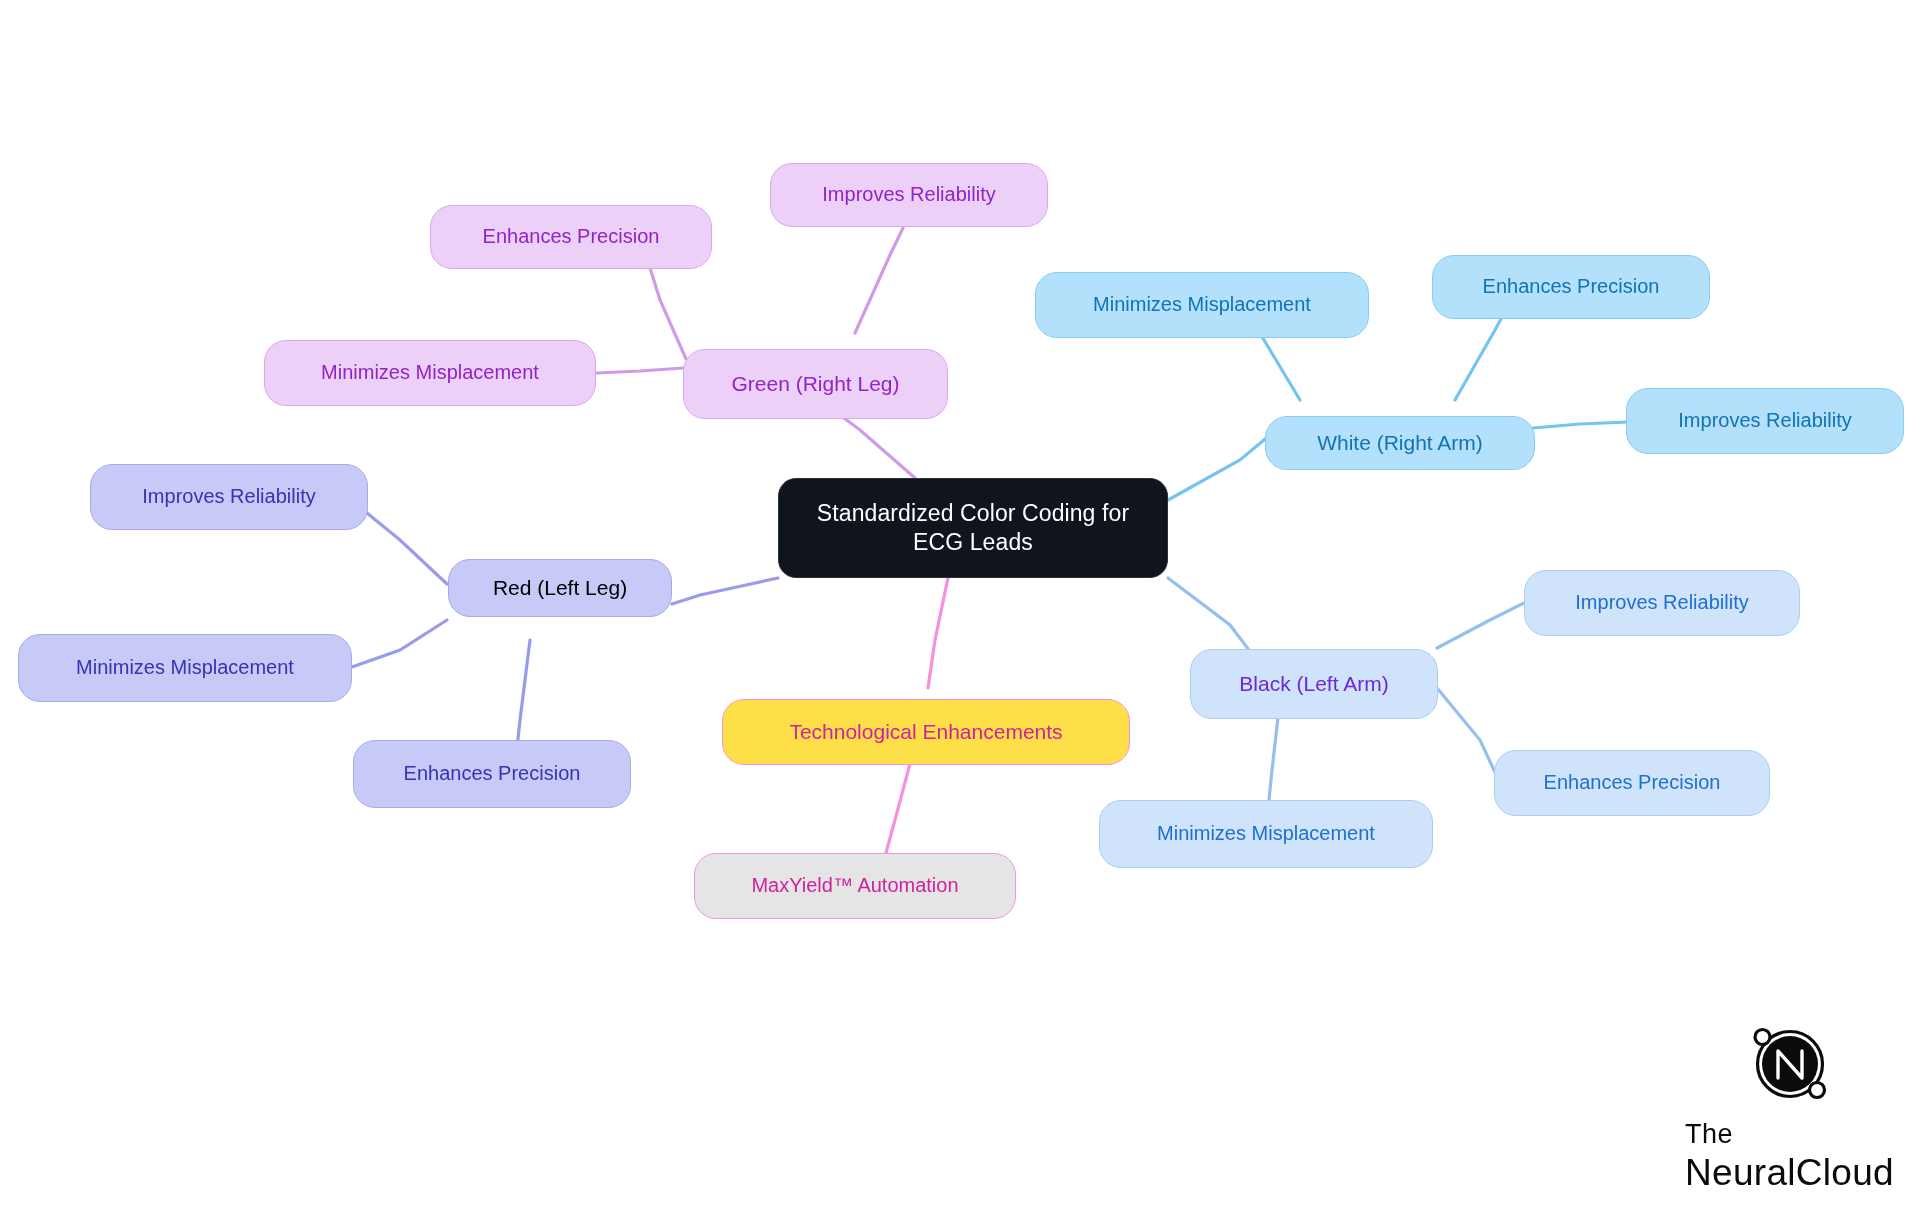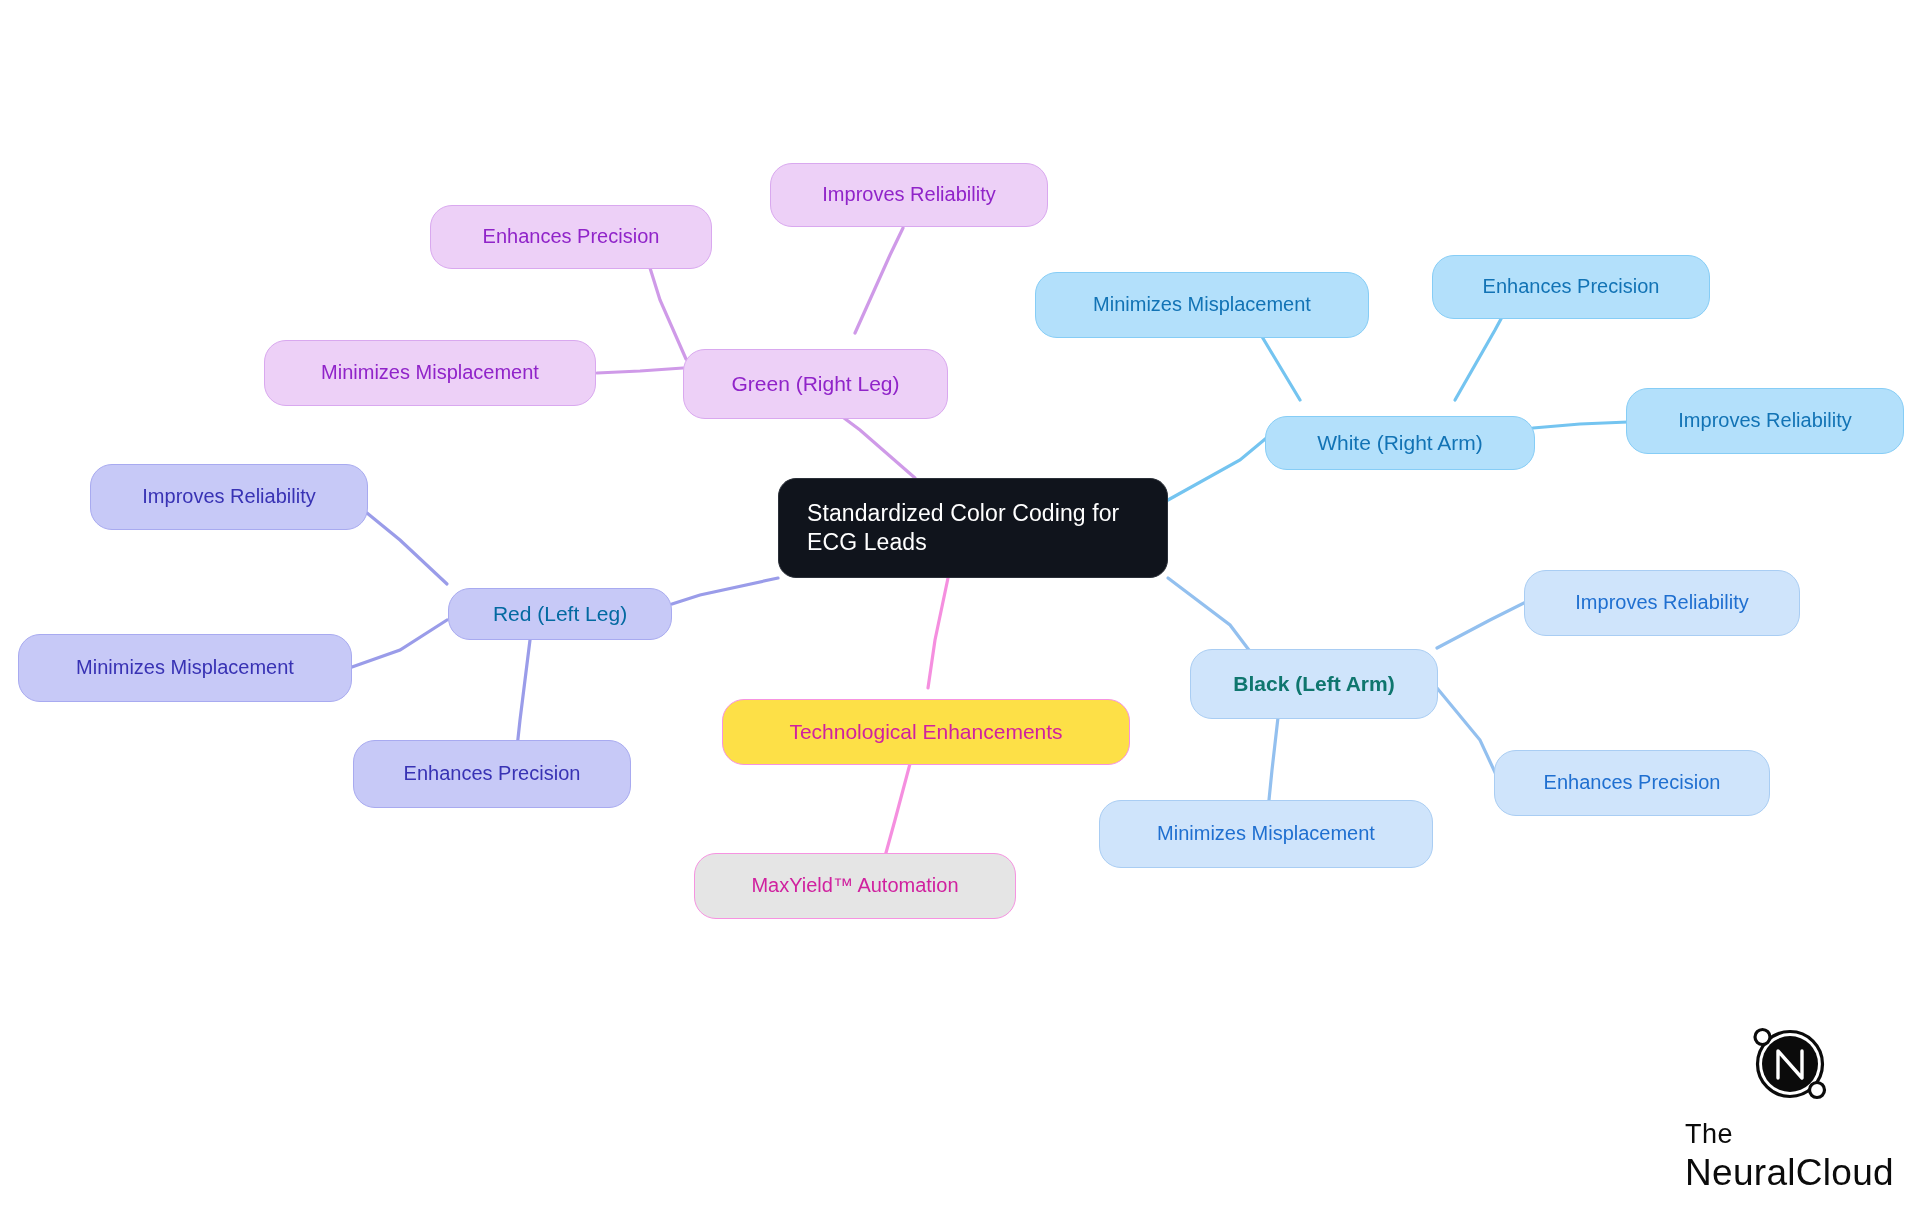--- a/index.html
+++ b/index.html
@@ -24,21 +24,21 @@
     width: 1920px;
     height: 1215px;
     pointer-events: none;
   }
   .node {
     position: absolute;
     box-sizing: border-box;
     display: flex;
     align-items: center;
     justify-content: center;
-    text-align: left;
+    text-align: center;
     border-radius: 22px;
     border-style: solid;
     border-width: 1px;
     line-height: 1.28;
     white-space: nowrap;
     z-index: 5;
   }
   .node.root {
     border-radius: 18px;
     white-space: normal;
@@ -148,37 +148,37 @@
   </div>
 
   <div class="node leaf" style="left:1432px; top:255px; width:278px; height:64px; background:#b3e0fb; color:#1273b5; border-color:#86cdf6;">
     <span>Enhances Precision</span>
   </div>
 
   <div class="node leaf" style="left:1626px; top:388px; width:278px; height:66px; background:#b3e0fb; color:#1273b5; border-color:#86cdf6;">
     <span>Improves Reliability</span>
   </div>
 
-  <div class="node branch" style="left:1190px; top:633px; width:248px; height:70px; background:#cfe4fb; color:#0f766e; border-color:#a9cdf3;font-weight:bold;">
+  <div class="node branch" style="left:1190px; top:633px; width:248px; height:70px; background:#cfe4fb; color:#6d28d9; border-color:#a9cdf3;">
     <span>Black (Left Arm)</span>
   </div>
 
   <div class="node leaf" style="left:1524px; top:570px; width:276px; height:66px; background:#cfe4fb; color:#1f6fd0; border-color:#a9cdf3;">
     <span>Improves Reliability</span>
   </div>
 
   <div class="node leaf" style="left:1494px; top:750px; width:276px; height:66px; background:#cfe4fb; color:#1f6fd0; border-color:#a9cdf3;">
     <span>Enhances Precision</span>
   </div>
 
   <div class="node leaf" style="left:1099px; top:800px; width:334px; height:68px; background:#cfe4fb; color:#1f6fd0; border-color:#a9cdf3;">
     <span>Minimizes Misplacement</span>
   </div>
 
-  <div class="node branch" style="left:448px; top:572px; width:224px; height:52px; background:#c7c9f7; color:#0369a1; border-color:#a8aaf0;">
+  <div class="node branch" style="left:448px; top:543px; width:224px; height:58px; background:#c7c9f7; color:#000000; border-color:#a8aaf0;">
     <span>Red (Left Leg)</span>
   </div>
 
   <div class="node leaf" style="left:90px; top:464px; width:278px; height:66px; background:#c7c9f7; color:#3832b4; border-color:#a8aaf0;">
     <span>Improves Reliability</span>
   </div>
 
   <div class="node leaf" style="left:18px; top:634px; width:334px; height:68px; background:#c7c9f7; color:#3832b4; border-color:#a8aaf0;">
     <span>Minimizes Misplacement</span>
   </div>

